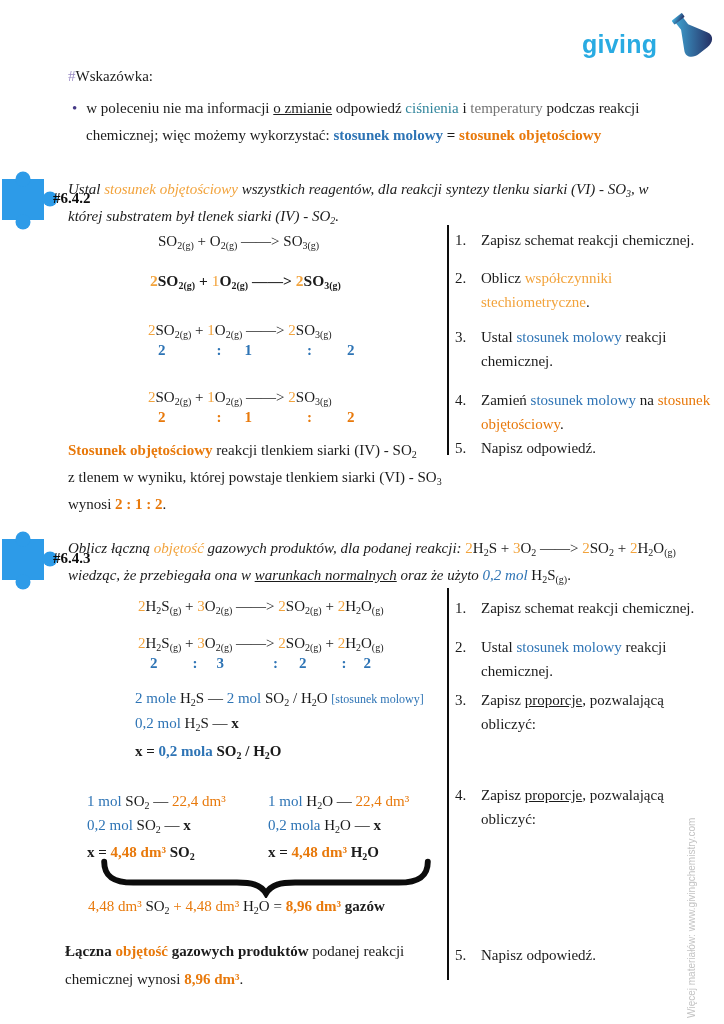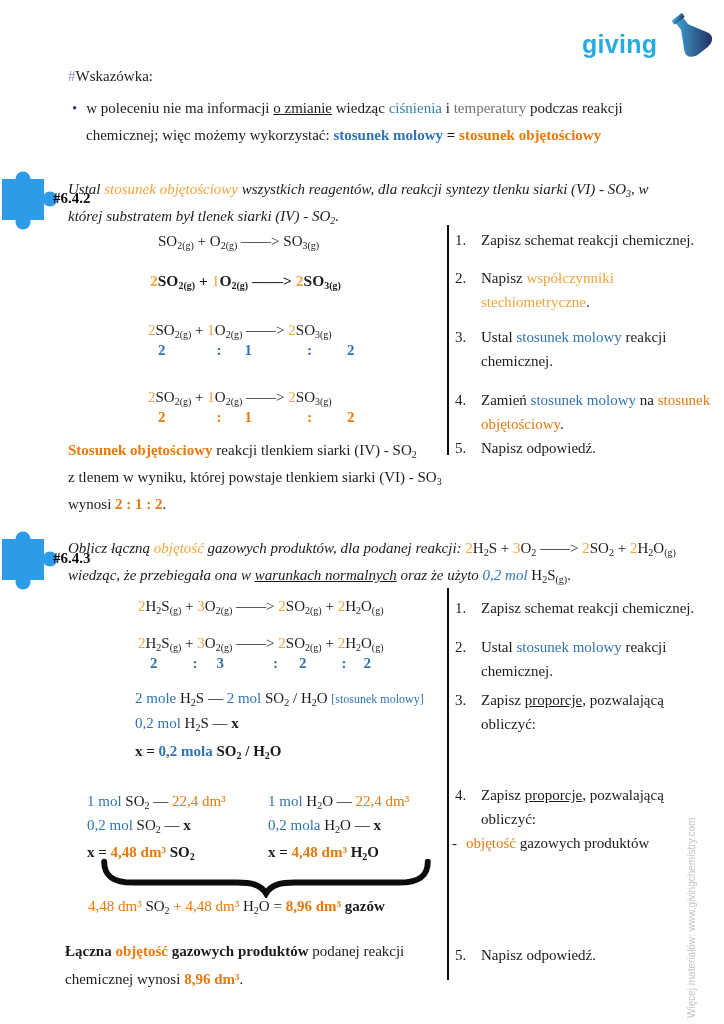--- a/index.html
+++ b/index.html
@@ -64,21 +64,21 @@
         </linearGradient>
       </defs>
       <g transform="rotate(-38 27 24)">
         <path d="M23,3 h9 v10 l10,18 c4,7 -2,12 -9,12 h-11 c-7,0 -13,-5 -9,-12 l10,-18 z" fill="url(#fg)"></path>
         <rect x="21" y="0" width="13" height="5" rx="1" fill="url(#fg)"></rect>
       </g>
     </svg>
   </div>
 
   <div class="ln" style="left:68px;top:66px"><span class="pu">#</span><span>Wskazówka:</span></div>
-  <div class="ln" style="left:72px;top:98px"><span class="bu">•</span><span>w poleceniu nie ma informacji </span><span class="u">o zmianie</span><span> wiedząc </span><span class="te">ciśnienia</span><span> i </span><span class="re">temperatury</span><span> podczas reakcji</span></div>
+  <div class="ln" style="left:72px;top:98px"><span class="bu">•</span><span>w poleceniu nie ma informacji </span><span class="u">o zmianie</span><span> odpowiedź </span><span class="te">ciśnienia</span><span> i </span><span class="re">temperatury</span><span> podczas reakcji</span></div>
   <div class="ln" style="left:86px;top:125px"><span>chemicznej; więc możemy wykorzystać: </span><span class="b bl">stosunek molowy</span><span class="b"> = </span><span class="b or">stosunek objętościowy</span></div>
 
   <div class="puzzle" style="left:0;top:166px">
     <svg width="62" height="64" viewBox="0 0 62 64">
       <rect x="2" y="13" width="42" height="41" fill="#2D9BE8"></rect>
       <circle cx="23" cy="13" r="7.5" fill="#2D9BE8"></circle>
       <circle cx="50" cy="33" r="7.5" fill="#2D9BE8"></circle>
       <circle cx="23" cy="56" r="7.5" fill="#2D9BE8"></circle>
     </svg>
     <span class="pz-label">#6.4.2</span>
@@ -100,21 +100,21 @@
     <span>2</span><span style="margin-left:51px">:</span><span style="margin-left:23px">1</span><span style="margin-left:55px">:</span><span style="margin-left:35px">2</span>
   </div>
 
   <div class="ln" style="left:68px;top:440px"><span class="b or">Stosunek objętościowy</span><span> reakcji tlenkiem siarki (IV) - SO</span><span class="sub">2</span></div>
   <div class="ln" style="left:68px;top:467px"><span>z tlenem w wyniku, której powstaje tlenkiem siarki (VI) - SO</span><span class="sub">3</span></div>
   <div class="ln" style="left:68px;top:494px"><span>wynosi </span><span class="b or">2 : 1 : 2</span><span>.</span></div>
 
   <div class="vline" style="left:447px;top:225px;height:230px"></div>
 
   <div class="ln" style="left:455px;top:230px"><span class="stepnum">1.</span><span><span>Zapisz schemat reakcji chemicznej.</span></span></div>
-  <div class="ln" style="left:455px;top:268px"><span class="stepnum">2.</span><span><span>Napisz </span><span class="am">współczynniki</span></span></div>
+  <div class="ln" style="left:455px;top:268px"><span class="stepnum">2.</span><span><span>Oblicz </span><span class="am">współczynniki</span></span></div>
   <div class="ln" style="left:481px;top:292px"><span class="am">stechiometryczne</span><span>.</span></div>
   <div class="ln" style="left:455px;top:327px"><span class="stepnum">3.</span><span><span>Ustal </span><span class="bl">stosunek molowy</span><span> reakcji</span></span></div>
   <div class="ln" style="left:481px;top:351px"><span>chemicznej.</span></div>
   <div class="ln" style="left:455px;top:390px"><span class="stepnum">4.</span><span><span>Zamień </span><span class="bl">stosunek molowy</span><span> na </span><span class="or">stosunek</span></span></div>
   <div class="ln" style="left:481px;top:414px"><span class="or">objętościowy</span><span>.</span></div>
   <div class="ln" style="left:455px;top:438px"><span class="stepnum">5.</span><span><span>Napisz odpowiedź.</span></span></div>
 
   <div class="puzzle" style="left:0;top:526px">
     <svg width="62" height="64" viewBox="0 0 62 64">
       <rect x="2" y="13" width="42" height="41" fill="#2D9BE8"></rect>
@@ -157,18 +157,17 @@
 
   <div class="vline" style="left:447px;top:588px;height:392px"></div>
 
   <div class="ln" style="left:455px;top:598px"><span class="stepnum">1.</span><span><span>Zapisz schemat reakcji chemicznej.</span></span></div>
   <div class="ln" style="left:455px;top:637px"><span class="stepnum">2.</span><span><span>Ustal </span><span class="bl">stosunek molowy</span><span> reakcji</span></span></div>
   <div class="ln" style="left:481px;top:661px"><span>chemicznej.</span></div>
   <div class="ln" style="left:455px;top:690px"><span class="stepnum">3.</span><span><span>Zapisz </span><span class="u">proporcje</span><span>, pozwalającą</span></span></div>
   <div class="ln" style="left:481px;top:714px"><span>obliczyć:</span></div>
   <div class="ln" style="left:455px;top:785px"><span class="stepnum">4.</span><span><span>Zapisz </span><span class="u">proporcje</span><span>, pozwalającą</span></span></div>
   <div class="ln" style="left:481px;top:809px"><span>obliczyć:</span></div>
-  <div class="ln" style="left:452px;top:833px"><span class="dash">-</span><span><span class="or">objętość</span><span> gazowych produktów</span></span></div>
   <div class="ln" style="left:455px;top:945px"><span class="stepnum">5.</span><span><span>Napisz odpowiedź.</span></span></div>
 
   <div class="vfooter">Więcej materiałów: www.givingchemistry.com</div>
 
 </div>
 
 </body></html>

